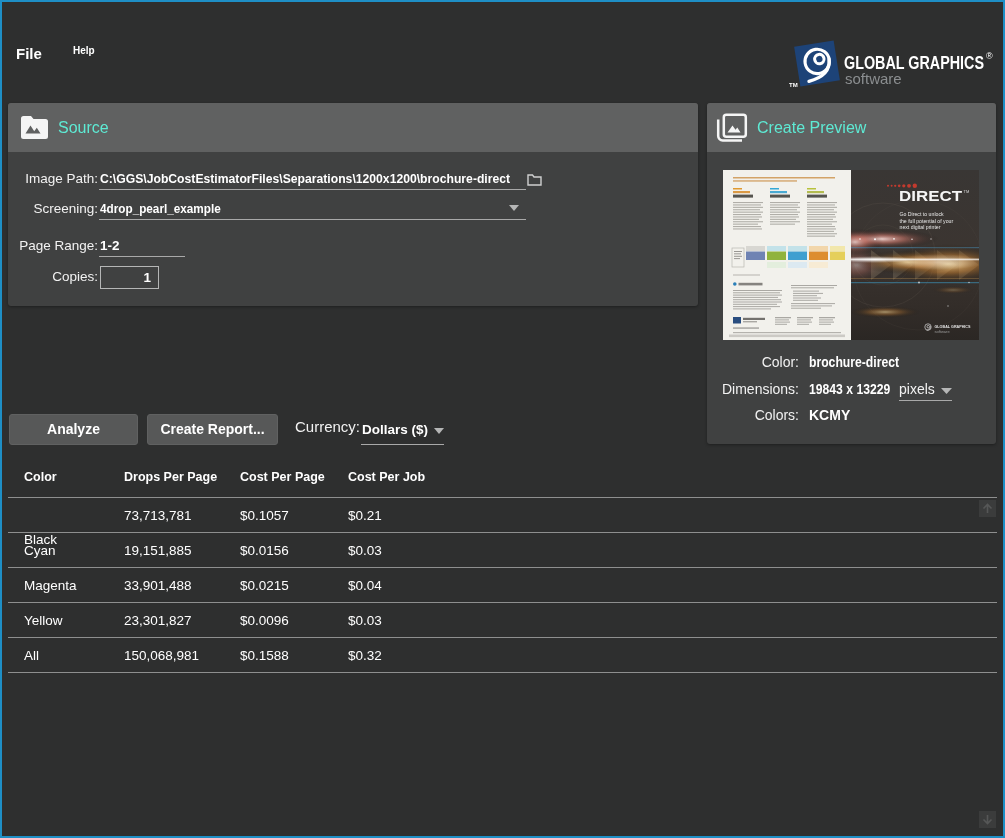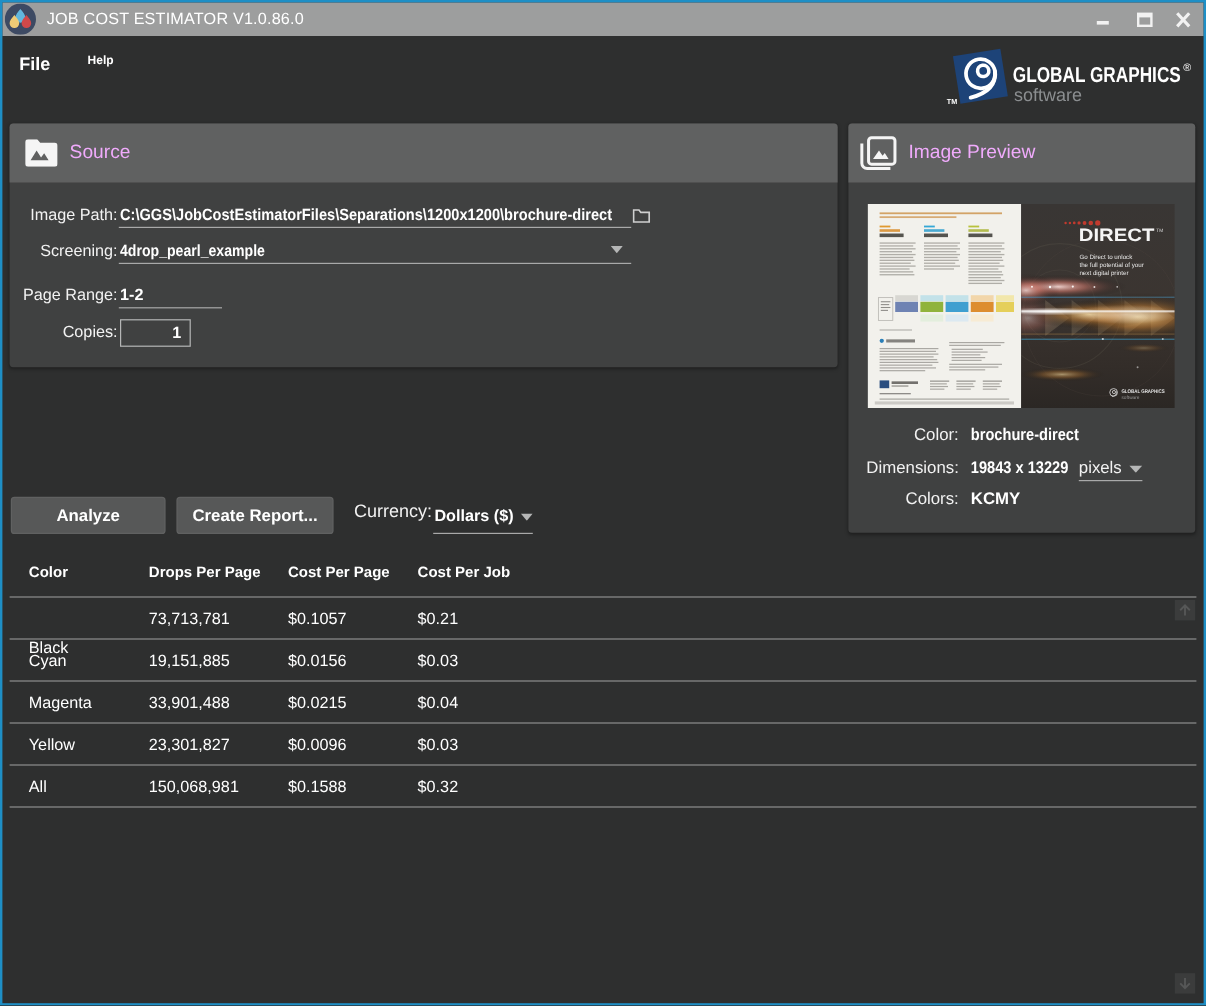--- a/index.html
+++ b/index.html
@@ -10,53 +10,37 @@
            border:2px solid #1e8fc6; z-index:99; pointer-events:none; }
   .abs { position:absolute; }
   
   #titlebar { position:absolute; left:2px; top:2px; width:1001px; height:28px; background:#9d9e9e; }
   #apptitle { position:absolute; left:37px; top:0; height:28px; line-height:28px;
               color:#ffffff; font-size:13.5px; letter-spacing:0.15px; }
   
   .panel { position:absolute; background:#404141; border-radius:3px; box-shadow:0 1px 3px rgba(0,0,0,0.35); }
   .panelhead { position:absolute; left:0; top:0; right:0; height:49px; background:#606161;
                border-radius:3px 3px 0 0; color:#fff; }
-  .phtitle { position:absolute; left:50px; top:0; height:35px; line-height:49px; font-size:16px; color:#f0abfc;}
+  .phtitle { position:absolute; left:50px; top:0; height:35px; line-height:49px; font-size:16px; color:#5eead4;}
   label.fl { position:absolute; color:#f2f2f2; font-size:13.5px; text-align:right; }
   .fv { position:absolute; color:#ffffff; font-size:13.5px; font-weight:bold; }
   .uline { position:absolute; border-bottom:1px solid #a9a9a9; }
   .btn { position:absolute; background:#575858; border:1px solid #606161; border-radius:3px;
          color:#fff; font-weight:bold; font-size:14px; text-align:center; }
   .sep { position:absolute; left:8px; width:989px; height:1px; background:#8e8f8f; }
   .cell { position:absolute; color:#fff; font-size:13.5px; }
   .hcell { position:absolute; color:#fff; font-size:12.5px; font-weight:bold; }
   .arrowbtn { position:absolute; left:979px; width:17px; height:17px; background:#3b3c3c; color:#515252;
               font-size:11px; text-align:center; line-height:17px;}
 </style>
 </head>
 <body>
 <div id="win">
   <div id="frame"></div>
 
-  <div id="titlebar">
-    <svg class="abs" style="left:1.5px;top:1px" width="26" height="26" viewBox="0 0 26 26">
-      <circle cx="13" cy="13" r="13" fill="#3d4a63"></circle>
-      <path d="M13 4.5 C15.2 7.2 17.2 9.5 17.2 11.7 A4.2 4.2 0 0 1 8.8 11.7 C8.8 9.5 10.8 7.2 13 4.5 Z" fill="#62b7dd"></path>
-      <path d="M8 9.5 C10.1 12.1 12 14.3 12 16.4 A4.0 4.0 0 0 1 4.0 16.4 C4.0 14.3 5.9 12.1 8 9.5 Z" fill="#efcb76"></path>
-      <path d="M18 9.5 C20.1 12.1 22 14.3 22 16.4 A4.0 4.0 0 0 1 14.0 16.4 C14.0 14.3 15.9 12.1 18 9.5 Z" fill="#d0494a"></path>
-    </svg>
-    <div id="apptitle">JOB COST ESTIMATOR V1.0.86.0</div>
-
-    <svg class="abs" style="left:908px;top:0" width="90" height="28" viewBox="0 0 90 28">
-      <rect x="4" y="15.5" width="10" height="3" fill="#f2f2f2"></rect>
-      <rect x="38.5" y="9.5" width="11" height="10" fill="none" stroke="#f2f2f2" stroke-width="2"></rect>
-      <rect x="38.5" y="9.5" width="11" height="3" fill="#f2f2f2"></rect>
-      <path d="M71 9 L81 20 M81 9 L71 20" stroke="#f2f2f2" stroke-width="2.6"></path>
-    </svg>
-  </div>
 
   <div class="abs" style="left:16px;top:45px;color:#fff;font-size:15px;font-weight:bold;">File</div>
   <div class="abs" style="left:73px;top:45px;color:#fff;font-size:10px;font-weight:bold;">Help</div>
 
   <div class="abs" style="left:784px;top:40px;width:214px;height:48px;">
     <svg width="214" height="48" viewBox="0 0 214 48">
       <g transform="translate(33,23.5) rotate(-9)">
         <rect x="-20" y="-20" width="40" height="40" fill="#1d4378"></rect>
         <circle cx="0.5" cy="-2" r="12.2" fill="none" stroke="#fff" stroke-width="3.1"></circle>
         <path d="M 12.6 -2.5 C 12.2 8.5 5 14.8 -10.8 16.4" fill="none" stroke="#fff" stroke-width="3.2" stroke-linecap="round"></path>
@@ -100,21 +84,21 @@
     <div class="abs" style="left:92px; top:163px; width:59px; height:23px; border:1px solid #b5b6b6; color:#fff; font-size:13.5px; font-weight:bold; text-align:right; line-height:21px; padding-right:7px;">1</div>
   </div>
 
   <div class="panel" style="left:707px;top:103px;width:289px;height:341px;">
     <div class="panelhead">
       <svg class="abs" style="left:9px;top:9px" width="34" height="34" viewBox="0 0 34 34">
         <path d="M2.2 7.5 V24 a4.5 4.5 0 0 0 4.5 4.5 H26" fill="none" stroke="#f5f5f5" stroke-width="2.5"></path>
         <rect x="7.8" y="2.8" width="22" height="22" rx="2.5" fill="none" stroke="#f5f5f5" stroke-width="2.5"></rect>
         <path d="M11.5 20.5 L16.5 13.5 L19.5 17.8 L21.3 15.6 L24.5 20.5 Z" fill="#f5f5f5"></path>
       </svg>
-      <div class="phtitle">Image Preview</div>
+      <div class="phtitle">Create Preview</div>
     </div>
 
     <svg class="abs" style="left:16px;top:67px" width="256" height="170" viewBox="0 0 256 170">
       <defs>
         <radialGradient id="glowO" cx="50%" cy="50%" r="50%">
           <stop offset="0%" stop-color="#ffdf9e" stop-opacity="0.95"></stop>
           <stop offset="45%" stop-color="#c97f2e" stop-opacity="0.5"></stop>
           <stop offset="100%" stop-color="#000" stop-opacity="0"></stop>
         </radialGradient>
         <radialGradient id="glowP" cx="50%" cy="50%" r="50%">

